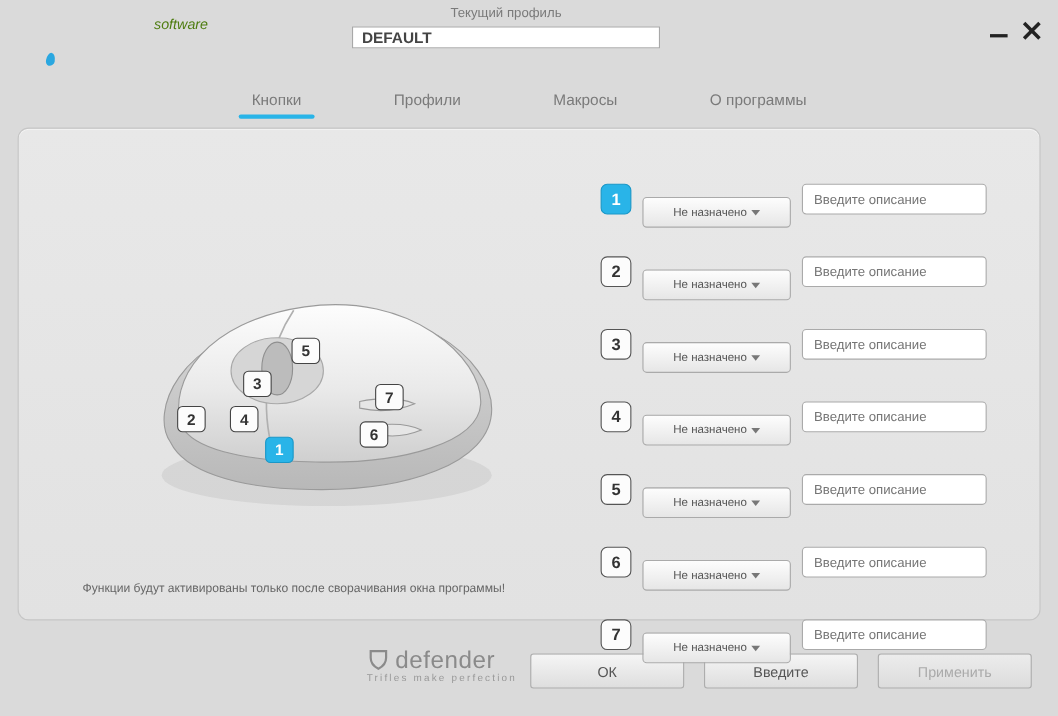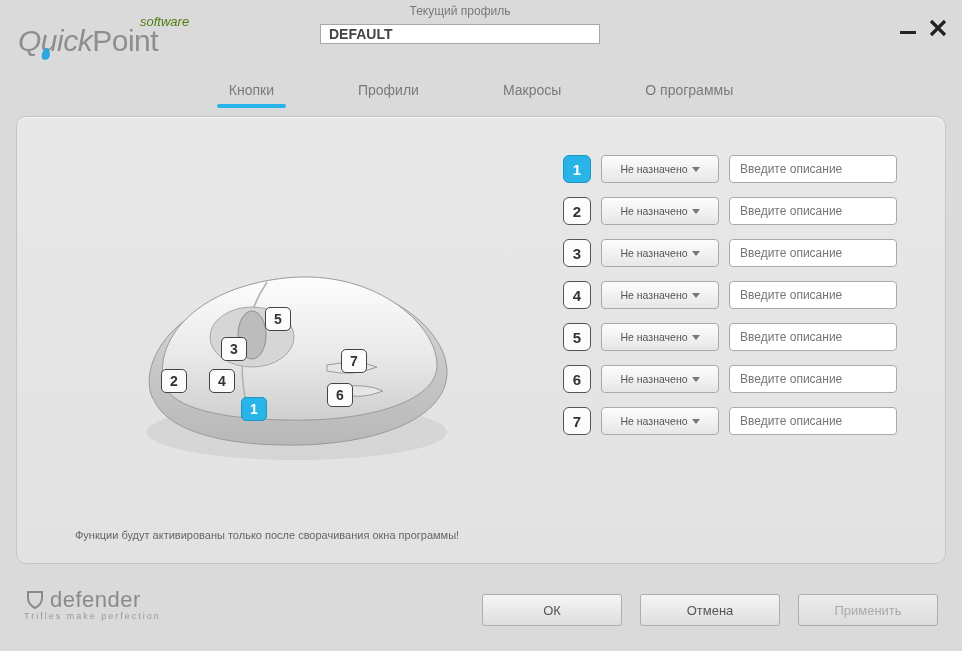--- a/index.html
+++ b/index.html
@@ -114,28 +114,29 @@
   }
   .num-badge {
     width: 28px; height:28px;
     border-radius: 6px;
     display:flex; align-items:center; justify-content:center;
     font-weight:bold; font-size:15px;
   }
   .num-badge.blue { background:#29b4e8; color:#fff; border:1px solid #1a97c7; }
   .num-badge.white { background:#fcfcfc; color:#333; border:1px solid #555; }
   .assign-btn {
-    width: 118px; height:28px;
+    width: 135px; height:28px;
     background: linear-gradient(#fdfdfd,#e6e6e6);
     border:1px solid #aaa;
     border-radius:4px;
     font-size:10.5px;
     color:#555;
     display:flex; align-items:center; justify-content:center; gap:4px;
     cursor:pointer;
+    margin-top:24px;
   }
   .assign-btn .caret {
     width:0;height:0;
     border-left:4px solid transparent;
     border-right:4px solid transparent;
     border-top:5px solid #777;
   }
   .desc-input {
     width: 168px; height:28px;
     border:1px solid #aaa;
@@ -147,21 +148,21 @@
   }
   .hint {
     position:absolute;
     left: 58px; bottom: 22px;
     font-size: 11px;
     color: #666;
   }
   .footer {
     display:flex;
     align-items:center;
-    justify-content:space-between;
+    justify-content:flex-end;
     padding: 18px 24px 0 24px;
     gap: 12px;
   }
   .defender-logo {
     color:#8a8a8a;
   }
   .defender-logo .brand { font-size:22px; font-weight:400; letter-spacing:0.5px; display:flex; align-items:center; gap:4px;}
   .defender-logo .tag { font-size:9px; letter-spacing:2px; color:#999; margin-top:-2px;}
   .btn-row { display:flex; gap:18px; }
   .foot-btn {
@@ -185,23 +186,20 @@
   }
   .m-label.white{ background:#fcfcfc; border:1.5px solid #444; color:#333;}
   .m-label.blue{ background:#29b4e8; border:1px solid #1a97c7; color:#fff;}
 </style>
 </head>
 <body>
 
 <div class="topbar">
   <div class="logo-wrap">
     <span class="logo-soft">software</span>
-    <span class="logo-main">
-      <span class="quick">Quick</span><span class="point">Point</span>
-    </span>
     <span class="logo-drop"></span>
   </div>
 
   <div class="profile-block">
     <div class="profile-label">Текущий профиль</div>
     <input class="profile-input" value="DEFAULT" style="">
   </div>
 
   <div class="win-controls">
     <div class="win-btn">
@@ -332,16 +330,16 @@
     <div class="brand">
       <svg width="22" height="22" viewBox="0 0 22 22">
         <path d="M4 3 h14 v6 c0 6 -5 9 -7 10 c-2 -1 -7 -4 -7 -10 z" fill="none" stroke="#8a8a8a" stroke-width="2"></path>
       </svg>
       <span>defender</span>
     </div>
     <div class="tag">Trifles make perfection</div>
   </div>
   <div class="btn-row">
     <button class="foot-btn">ОК</button>
-    <button class="foot-btn">Отмена</button>
+    <button class="foot-btn">Введите</button>
     <button class="foot-btn disabled">Применить</button>
   </div>
 </div>
 
 </body></html>

